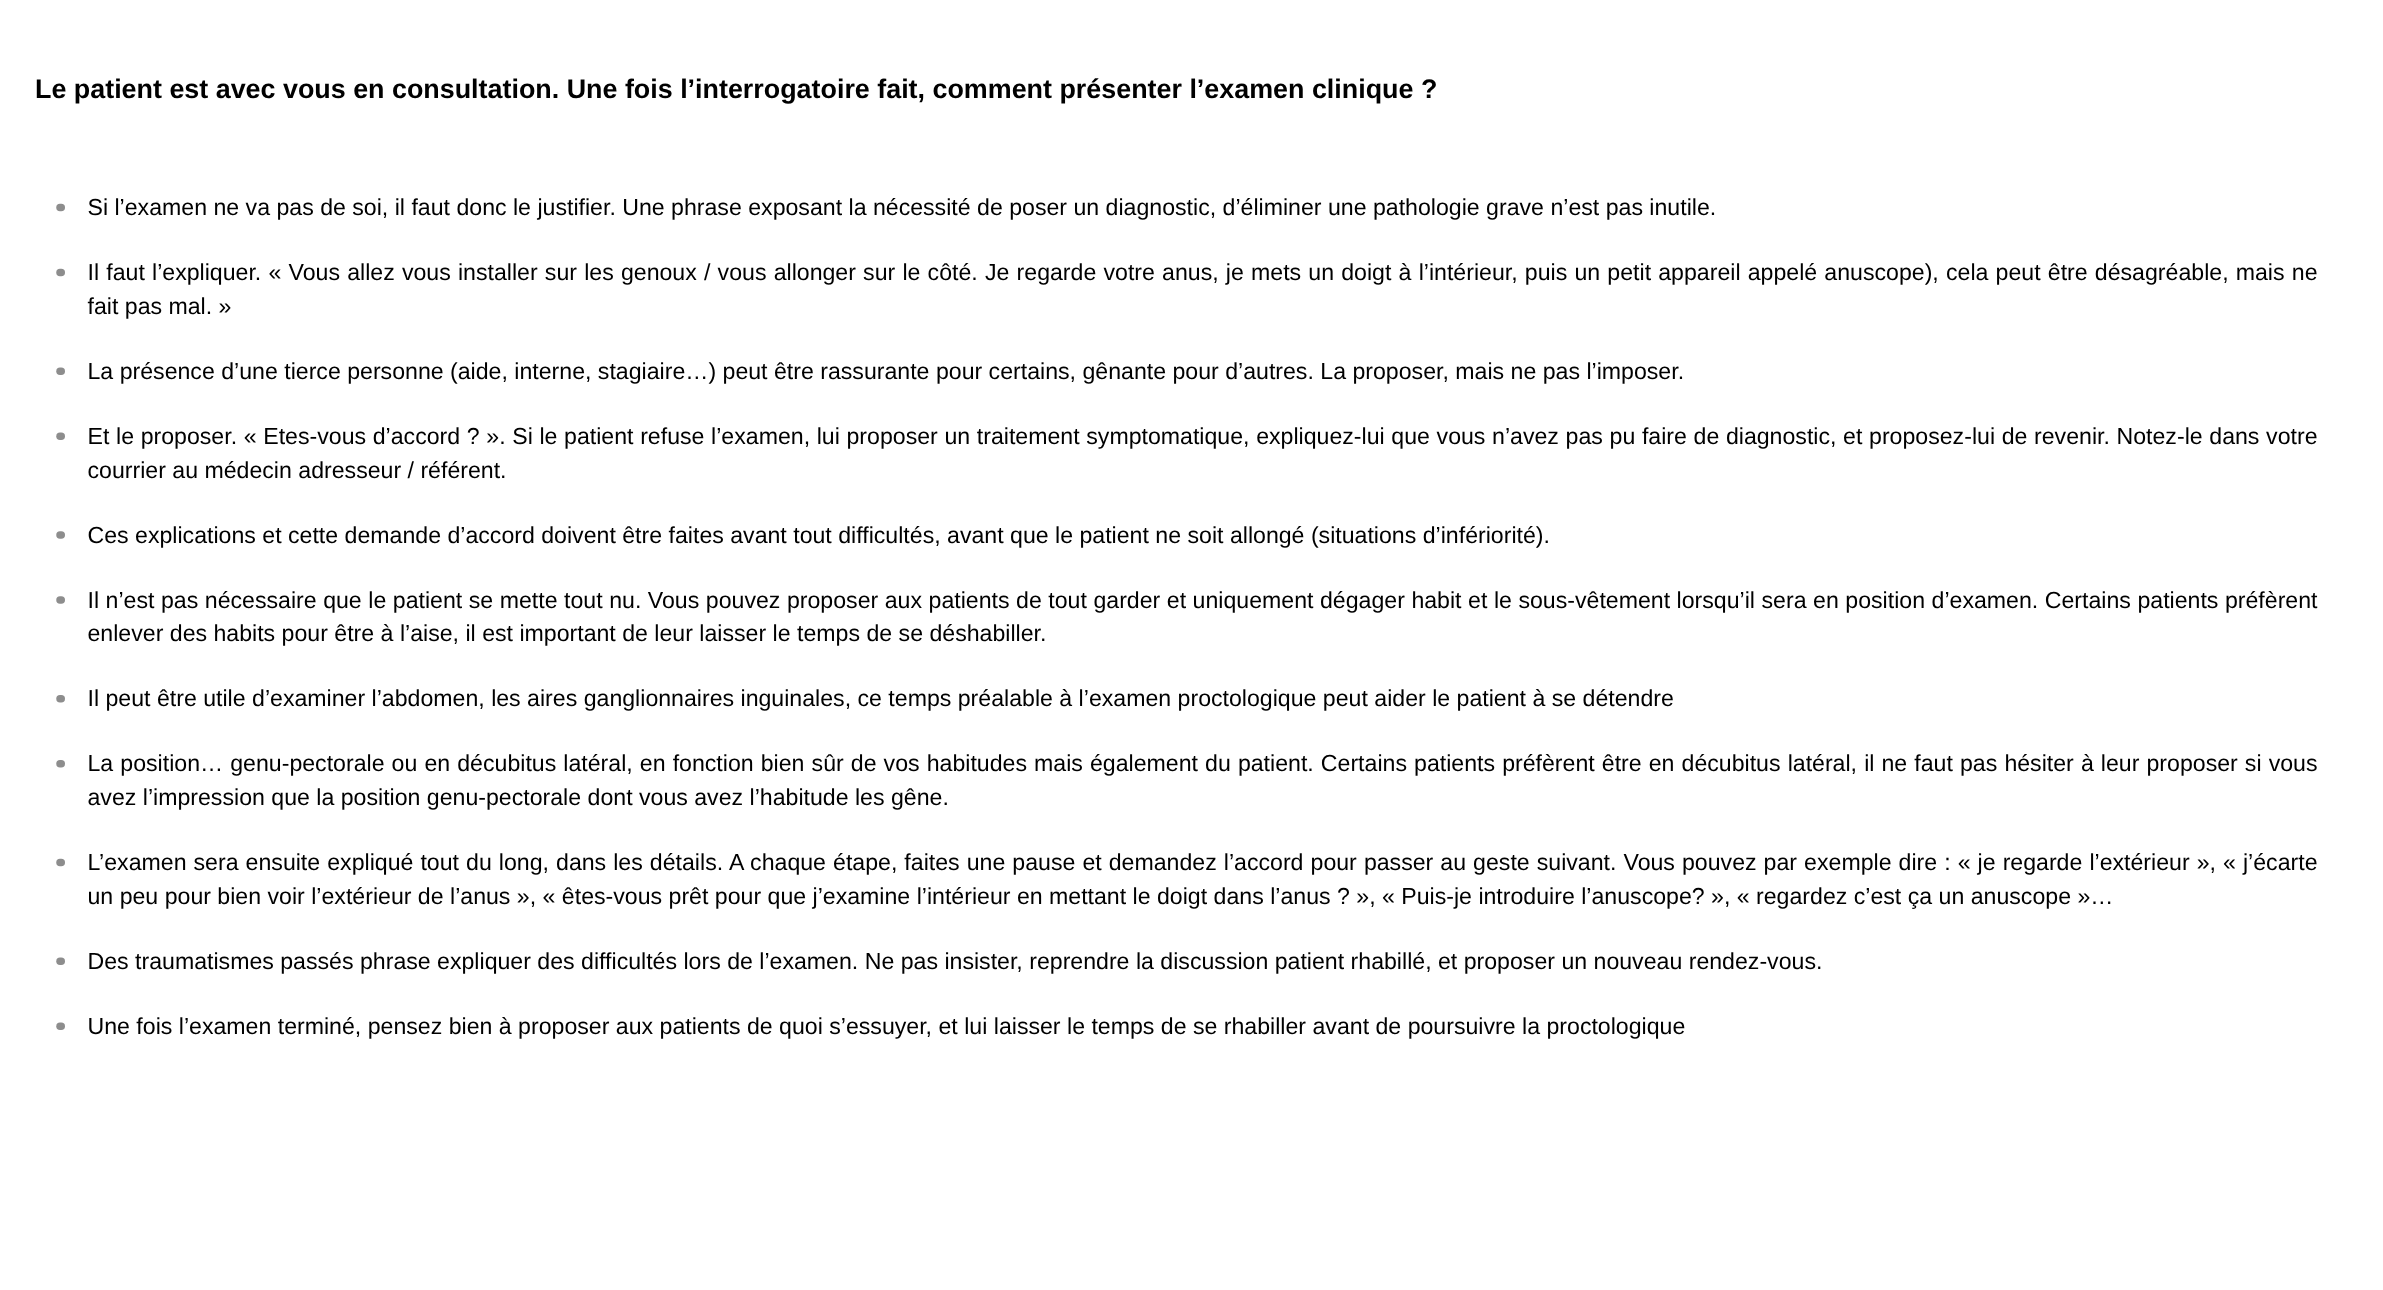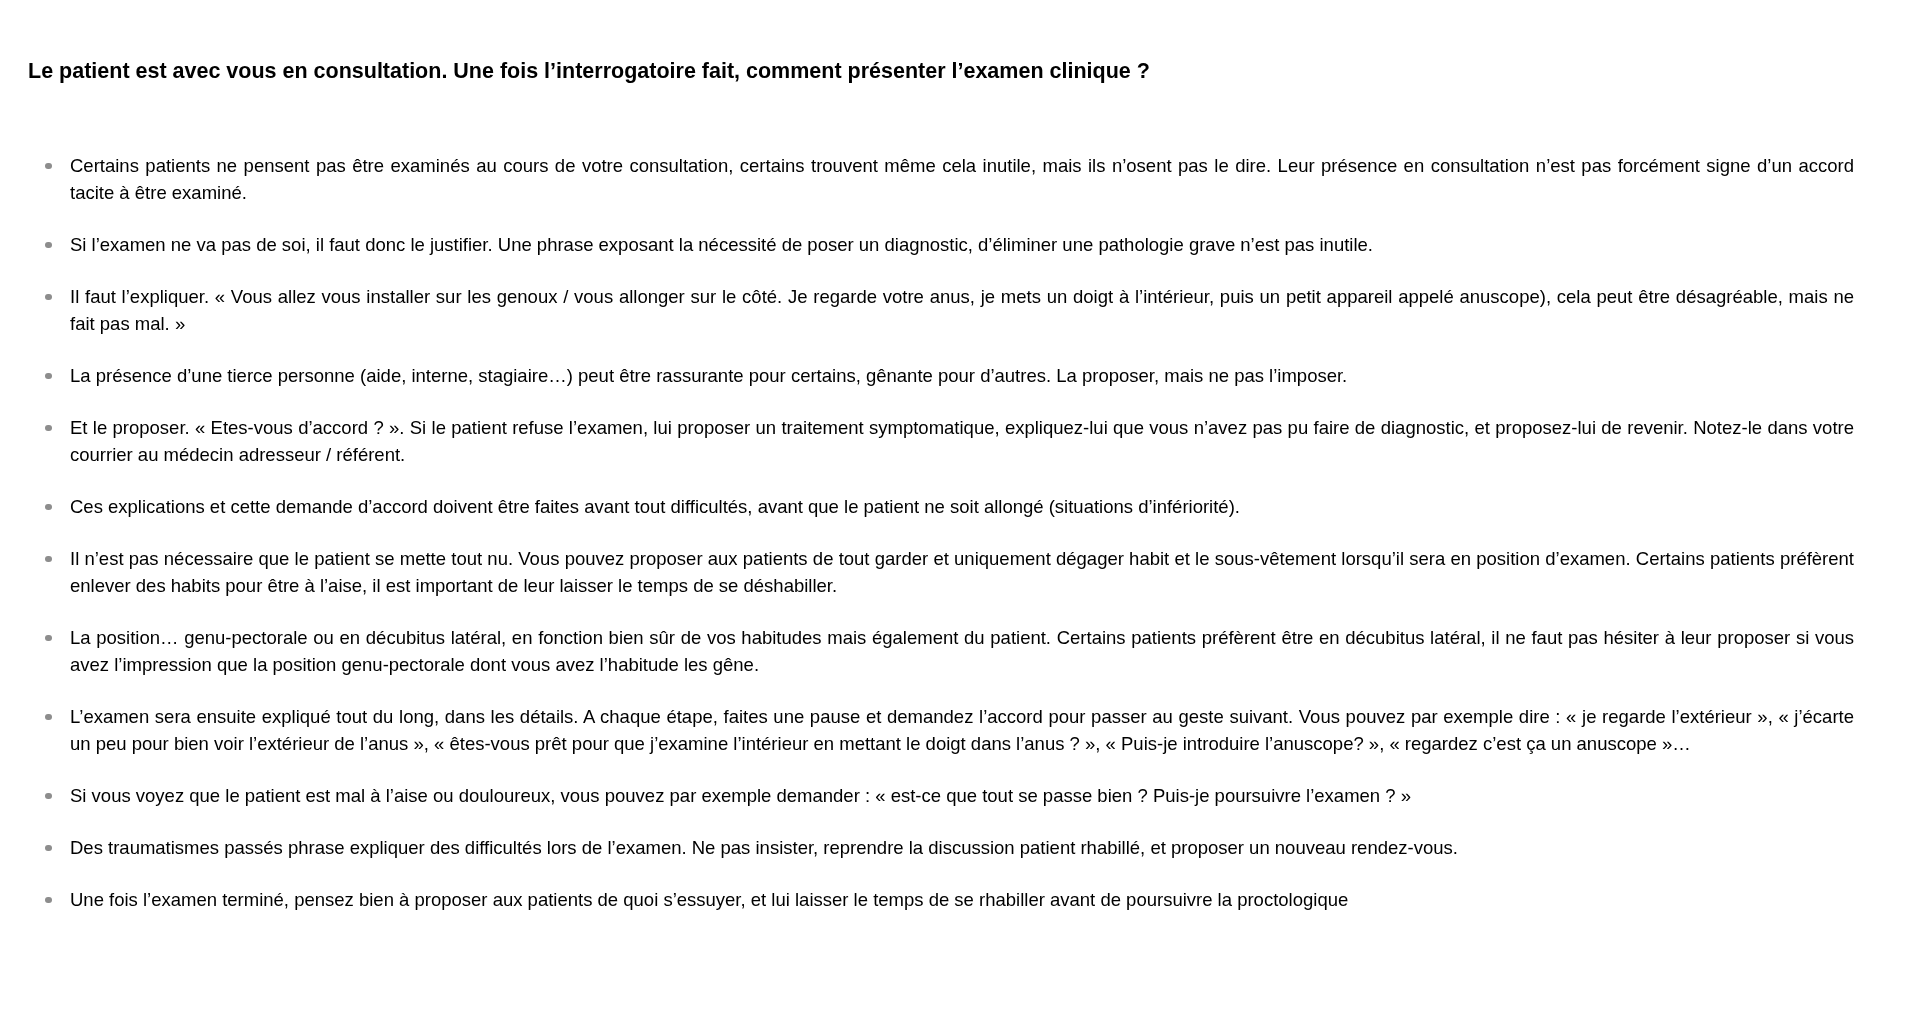--- a/index.html
+++ b/index.html
@@ -56,26 +56,25 @@
     border-radius: 50%;
     background: var(--bullet-color);
   }
 </style>
 </head>
 <body>
 
 <div class="page">
   <h1 class="title">Le patient est avec vous en consultation. Une fois l’interrogatoire fait, comment présenter l’examen clinique ?</h1>
   <ul class="bullets">
-      <li><span>Certains patients ne pensent pas être examinés au cours de votre consultation, certains trouvent même cela inutile, mais ils n’osent pas le dire. Leur présence en consultation n’est pas forcément signe d’un accord tacite à être examiné.</span></li>
       <li><span>Si l’examen ne va pas de soi, il faut donc le justifier. Une phrase exposant la nécessité de poser un diagnostic, d’éliminer une pathologie grave n’est pas inutile.</span></li>
       <li><span>Il faut l’expliquer. «&nbsp;Vous allez vous installer sur les genoux / vous allonger sur le côté. Je regarde votre anus, je mets un doigt à l’intérieur, puis un petit appareil appelé anuscope), cela peut être désagréable, mais ne fait pas mal.&nbsp;»</span></li>
       <li><span>La présence d’une tierce personne (aide, interne, stagiaire…) peut être rassurante pour certains, gênante pour d’autres. La proposer, mais ne pas l’imposer.</span></li>
       <li><span>Et le proposer. «&nbsp;Etes-vous d’accord&nbsp;?&nbsp;». Si le patient refuse l’examen, lui proposer un traitement symptomatique, expliquez-lui que vous n’avez pas pu faire de diagnostic, et proposez-lui de revenir. Notez-le dans votre courrier au médecin adresseur / référent.</span></li>
       <li><span>Ces explications et cette demande d’accord doivent être faites avant tout difficultés, avant que le patient ne soit allongé (situations d’infériorité).</span></li>
       <li><span>Il n’est pas nécessaire que le patient se mette tout nu. Vous pouvez proposer aux patients de tout garder et uniquement dégager habit et le sous-vêtement lorsqu’il sera en position d’examen. Certains patients préfèrent enlever des habits pour être à l’aise, il est important de leur laisser le temps de se déshabiller.</span></li>
+      <li><span>Il peut être utile d’examiner l’abdomen, les aires ganglionnaires inguinales, ce temps préalable à l’examen proctologique peut aider le patient à se détendre</span></li>
       <li><span>La position… genu-pectorale ou en décubitus latéral, en fonction bien sûr de vos habitudes mais également du patient. Certains patients préfèrent être en décubitus latéral, il ne faut pas hésiter à leur proposer si vous avez l’impression que la position genu-pectorale dont vous avez l’habitude les gêne.</span></li>
       <li><span>L’examen sera ensuite expliqué tout du long, dans les détails. A chaque étape, faites une pause et demandez l’accord pour passer au geste suivant. Vous pouvez par exemple dire&nbsp;: «&nbsp;je regarde l’extérieur&nbsp;», «&nbsp;j’écarte un peu pour bien voir l’extérieur de l’anus&nbsp;», «&nbsp;êtes-vous prêt pour que j’examine l’intérieur en mettant le doigt dans l’anus&nbsp;?&nbsp;», «&nbsp;Puis-je introduire l’anuscope?&nbsp;»,  «&nbsp;regardez c’est ça un anuscope&nbsp;»…</span></li>
-      <li><span>Si vous voyez que le patient est mal à l’aise ou douloureux, vous pouvez par exemple demander&nbsp;: «&nbsp;est-ce que tout se passe bien&nbsp;? Puis-je poursuivre l’examen&nbsp;?&nbsp;»</span></li>
       <li><span>Des traumatismes passés phrase expliquer des difficultés lors de l’examen. Ne pas insister, reprendre la discussion patient rhabillé, et proposer un nouveau rendez-vous.</span></li>
       <li><span>Une fois l’examen terminé, pensez bien à proposer aux patients de quoi s’essuyer, et lui laisser le temps de se rhabiller avant de poursuivre la proctologique</span></li>
     </ul>
 </div>
 
 </body></html>

